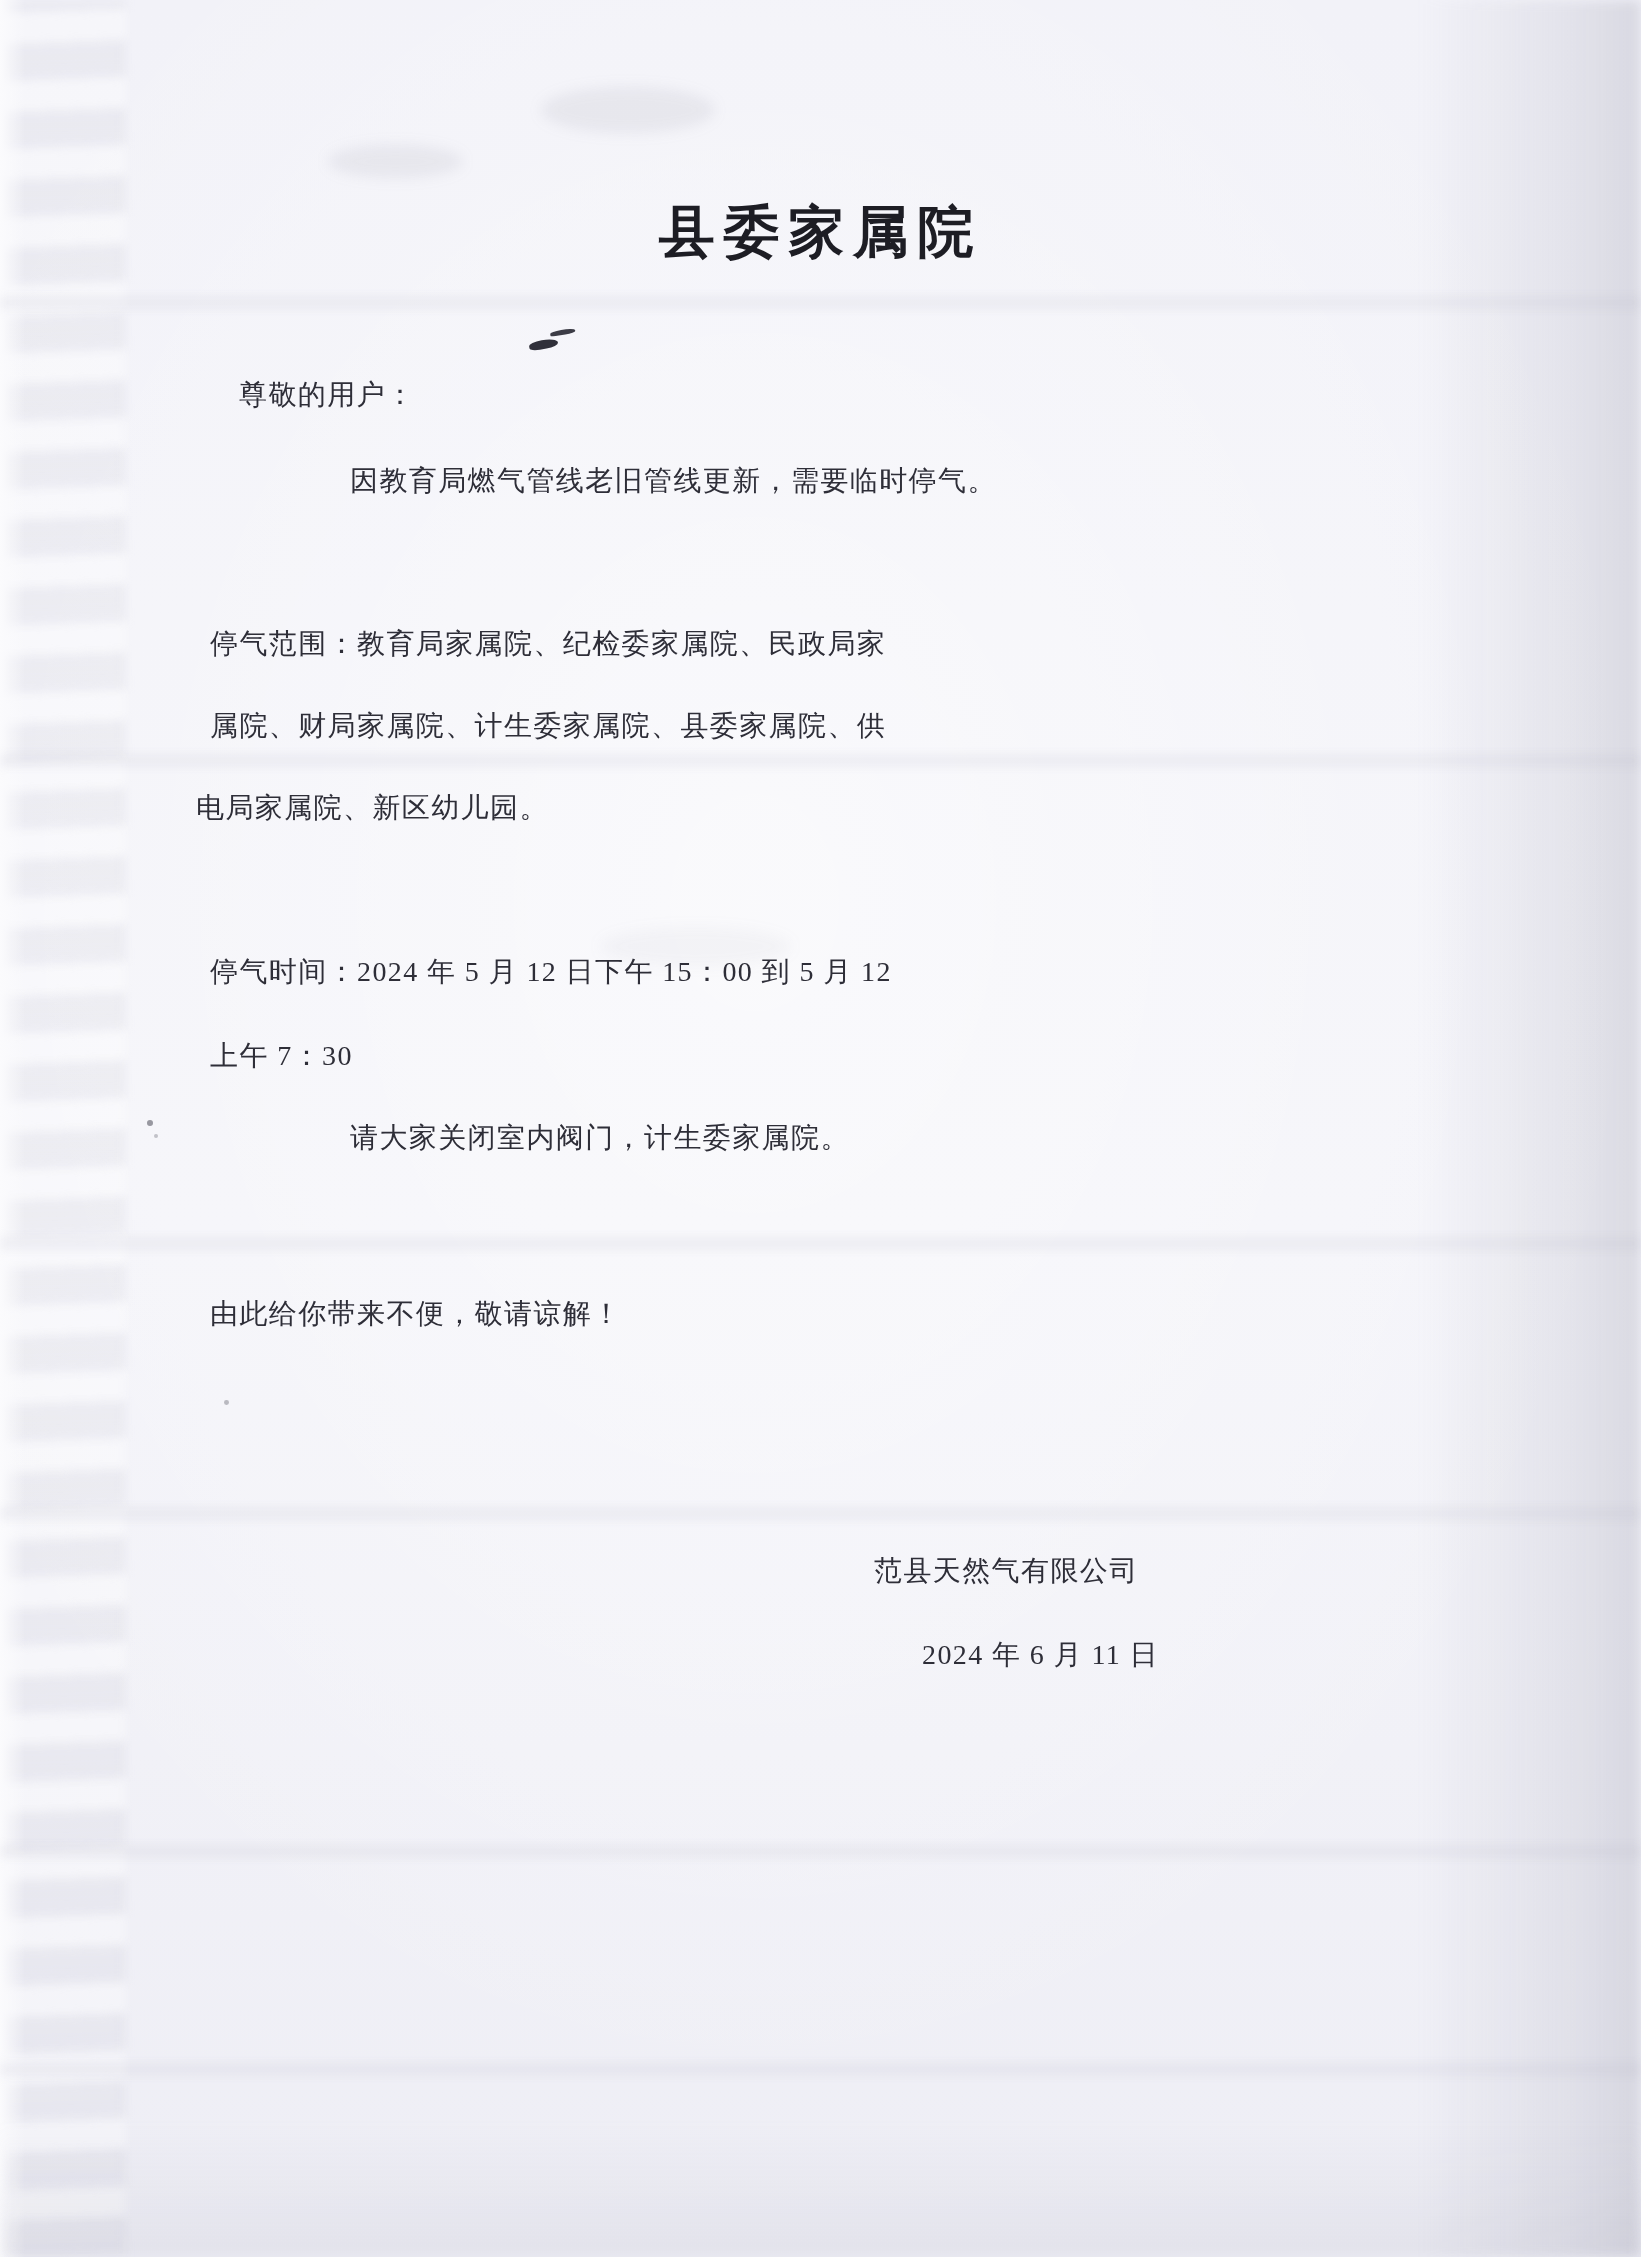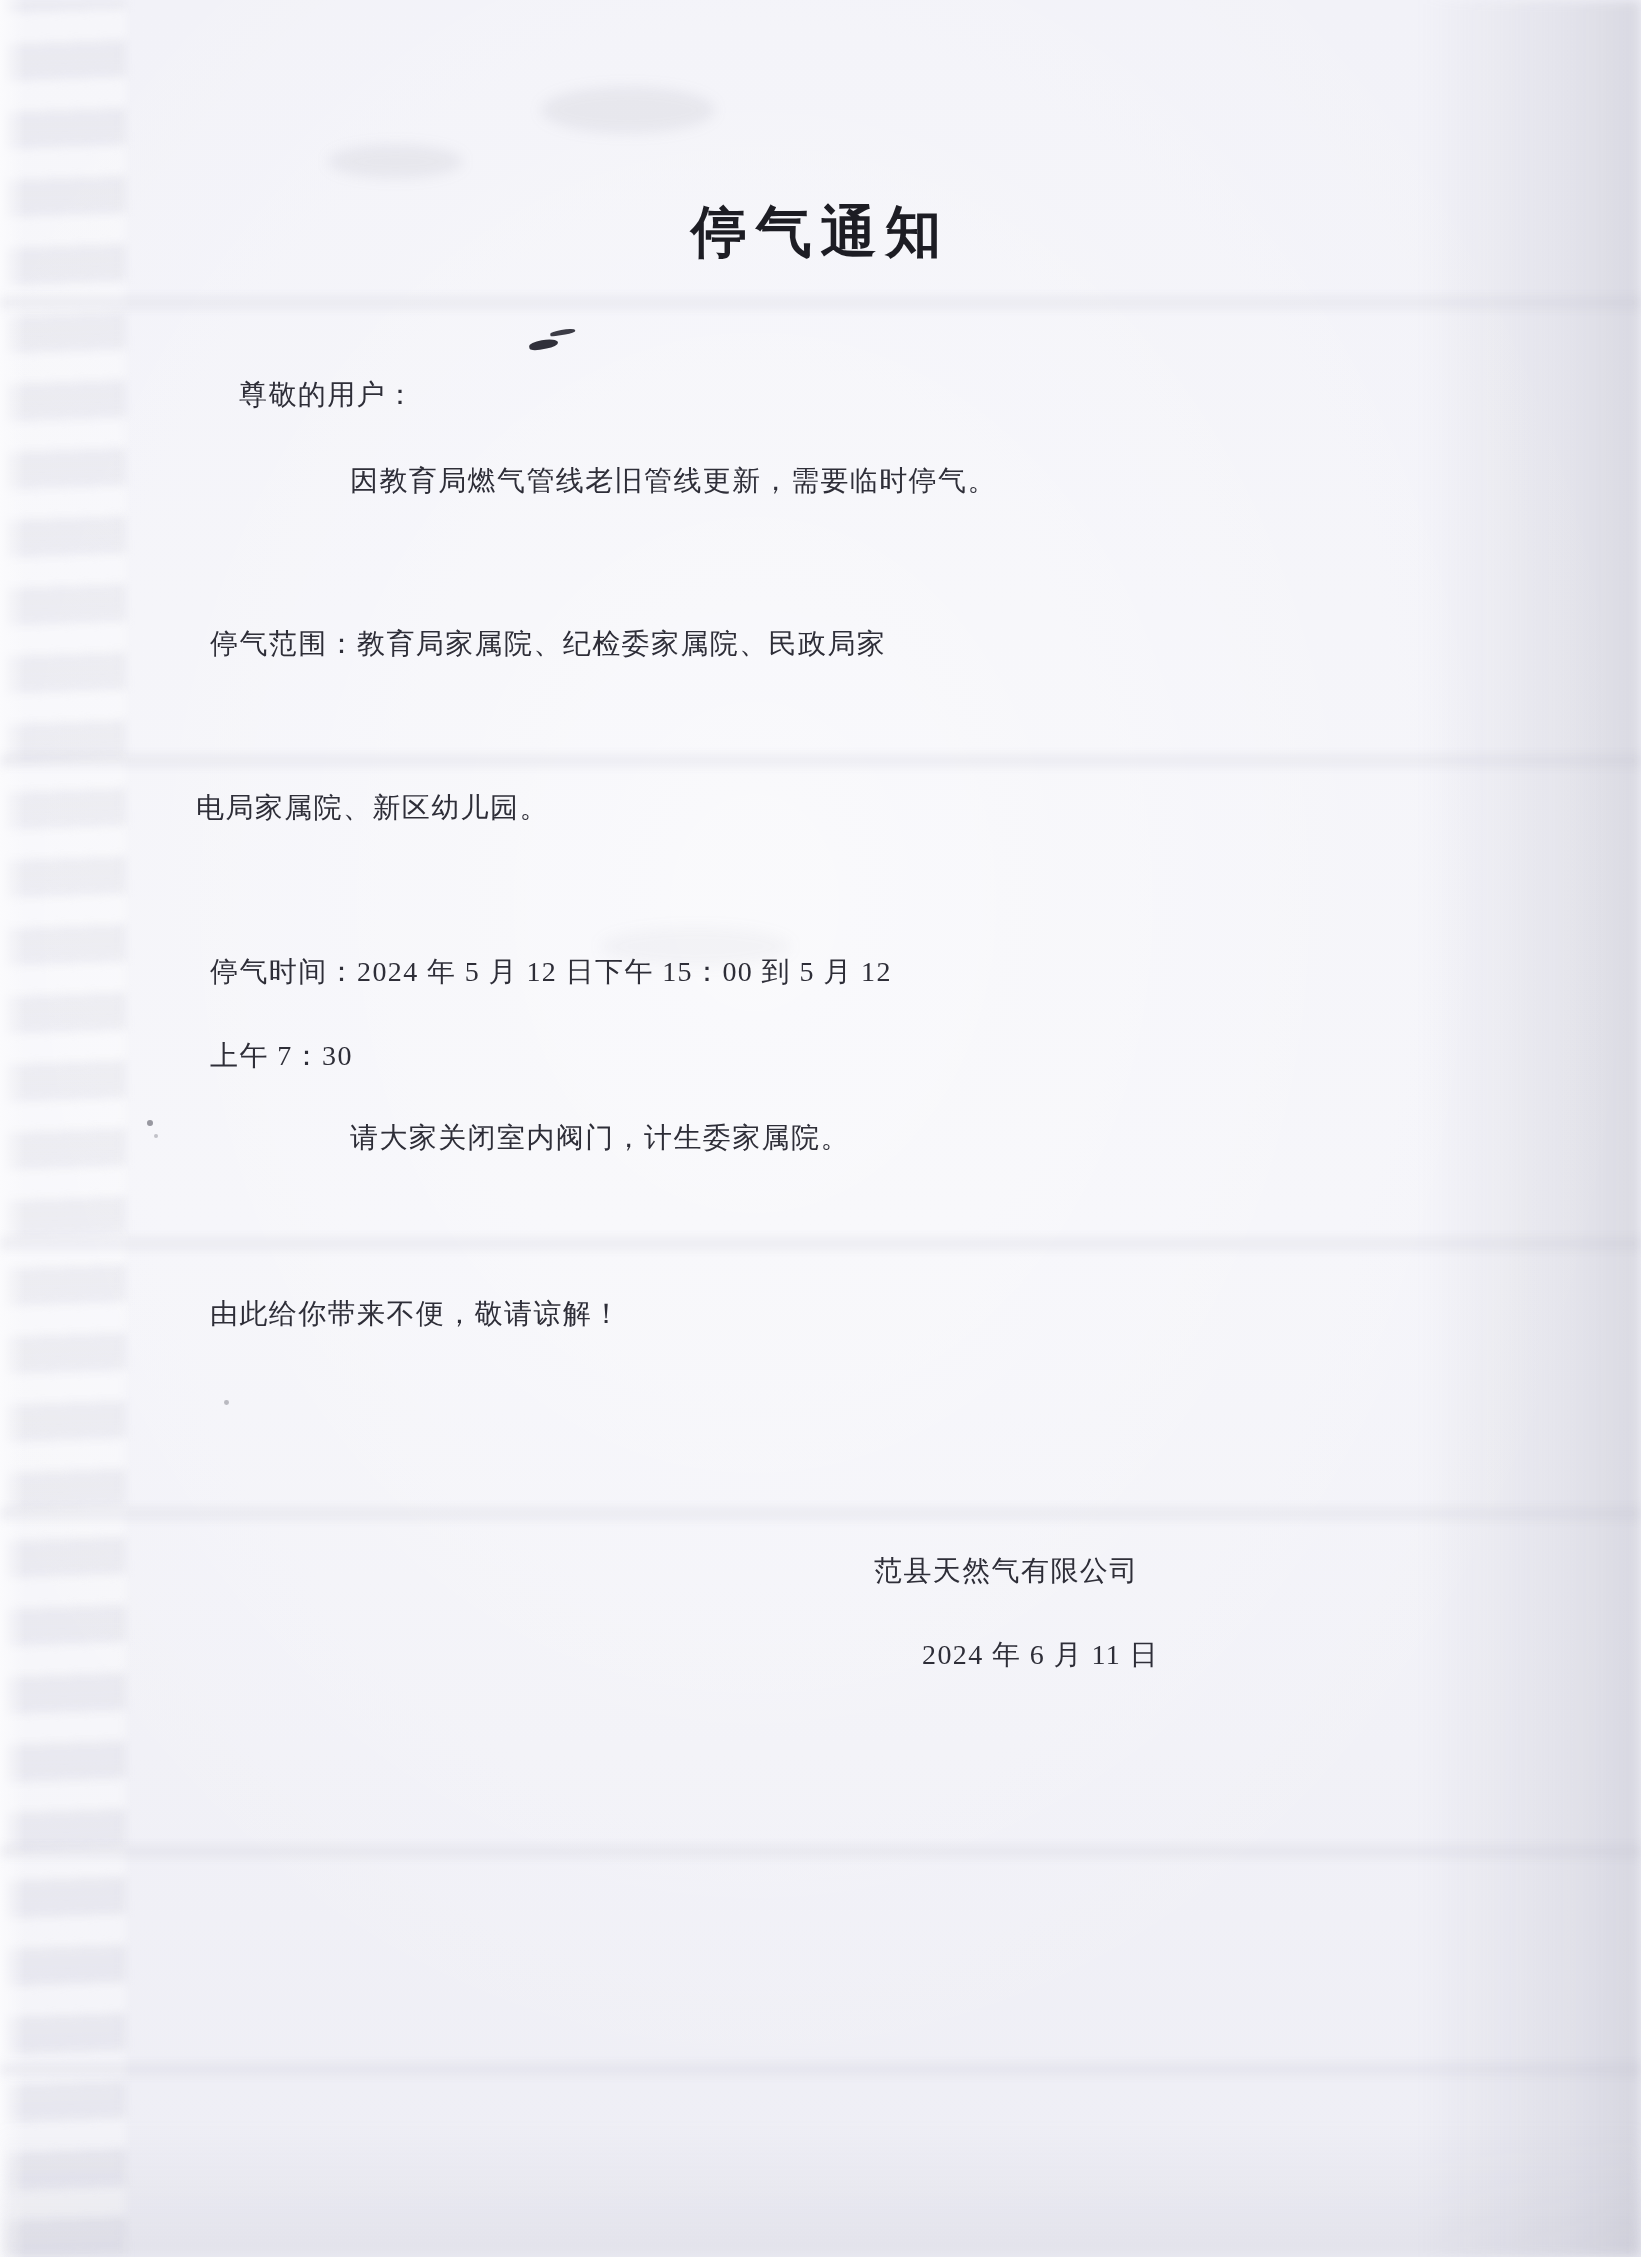--- a/index.html
+++ b/index.html
@@ -83,27 +83,28 @@
   <div class="crease" style="top:1839px"></div>
   <div class="crease" style="top:2057px"></div>
   <div class="ghost" style="left:541px;top:87px;width:174px;height:46px"></div>
   <div class="ghost" style="left:328px;top:145px;width:135px;height:33px"></div>
   <div class="ghost" style="left:599px;top:927px;width:193px;height:39px;background:rgba(120,120,140,0.05)"></div>
   <div class="ink-dash"></div>
   <div class="speck" style="left:147px;top:1120px;width:5.8px;height:5.8px;opacity:.55"></div>
   <div class="speck" style="left:224px;top:1400px;width:4.8px;height:4.8px;opacity:.35"></div>
   <div class="speck" style="left:154px;top:1134px;width:3.9px;height:3.9px;opacity:.3"></div>
 
-  <h1 class="title">停气通知</h1>
+  <h1 class="title">县委家属院</h1>
 
   <div class="line" style="left:239px;top:377px">尊敬的用户：</div>
 
   <div class="line" style="left:350px;top:463px">因教育局燃气管线老旧管线更新，需要临时停气。</div>
 
   <div class="line" style="left:210px;top:626px">停气范围：教育局家属院、纪检委家属院、民政局家</div>
+  <div class="line" style="left:210px;top:708px">属院、财局家属院、计生委家属院、县委家属院、供</div>
   <div class="line" style="left:196px;top:790px">电局家属院、新区幼儿园。</div>
 
   <div class="line" style="left:210px;top:954px">停气时间：2024 年 5 月 12 日下午 15：00 到 5 月 12</div>
   <div class="line" style="left:210px;top:1038px">上午 7：30</div>
 
   <div class="line" style="left:350px;top:1120px">请大家关闭室内阀门，计生委家属院。</div>
 
   <div class="line" style="left:210px;top:1296px">由此给你带来不便，敬请谅解！</div>
 
   <div class="line" style="left:874px;top:1553px">范县天然气有限公司</div>

